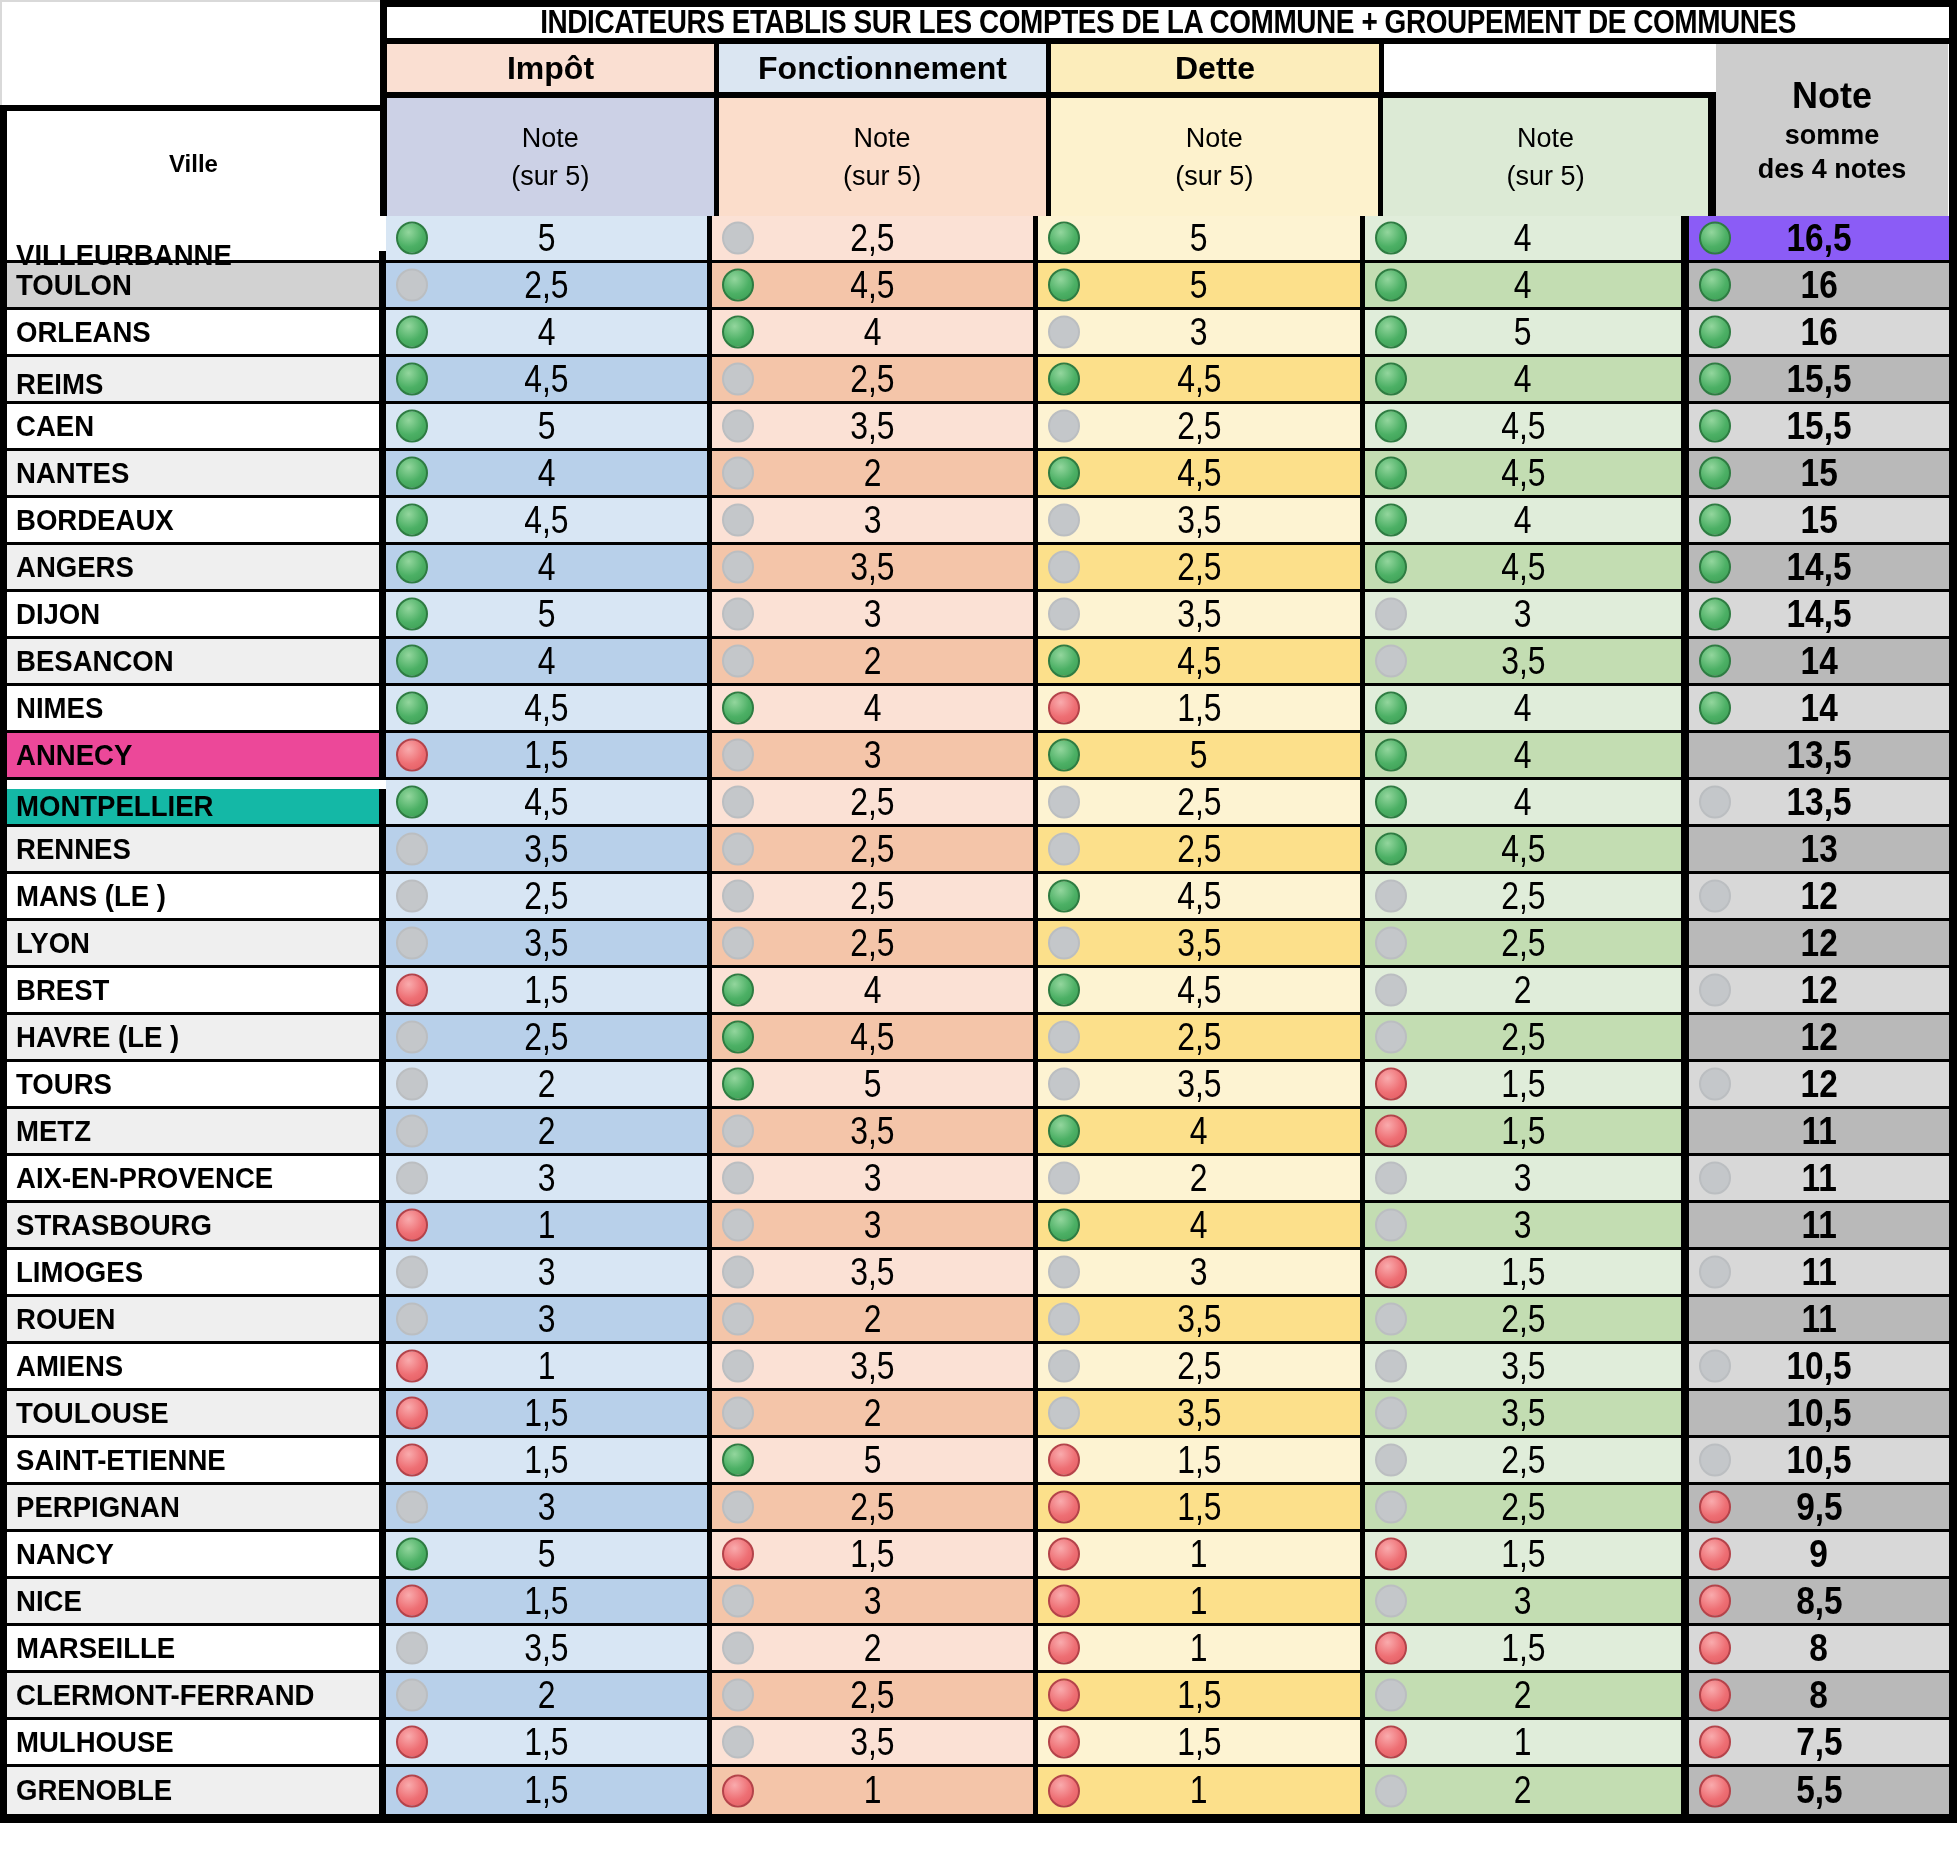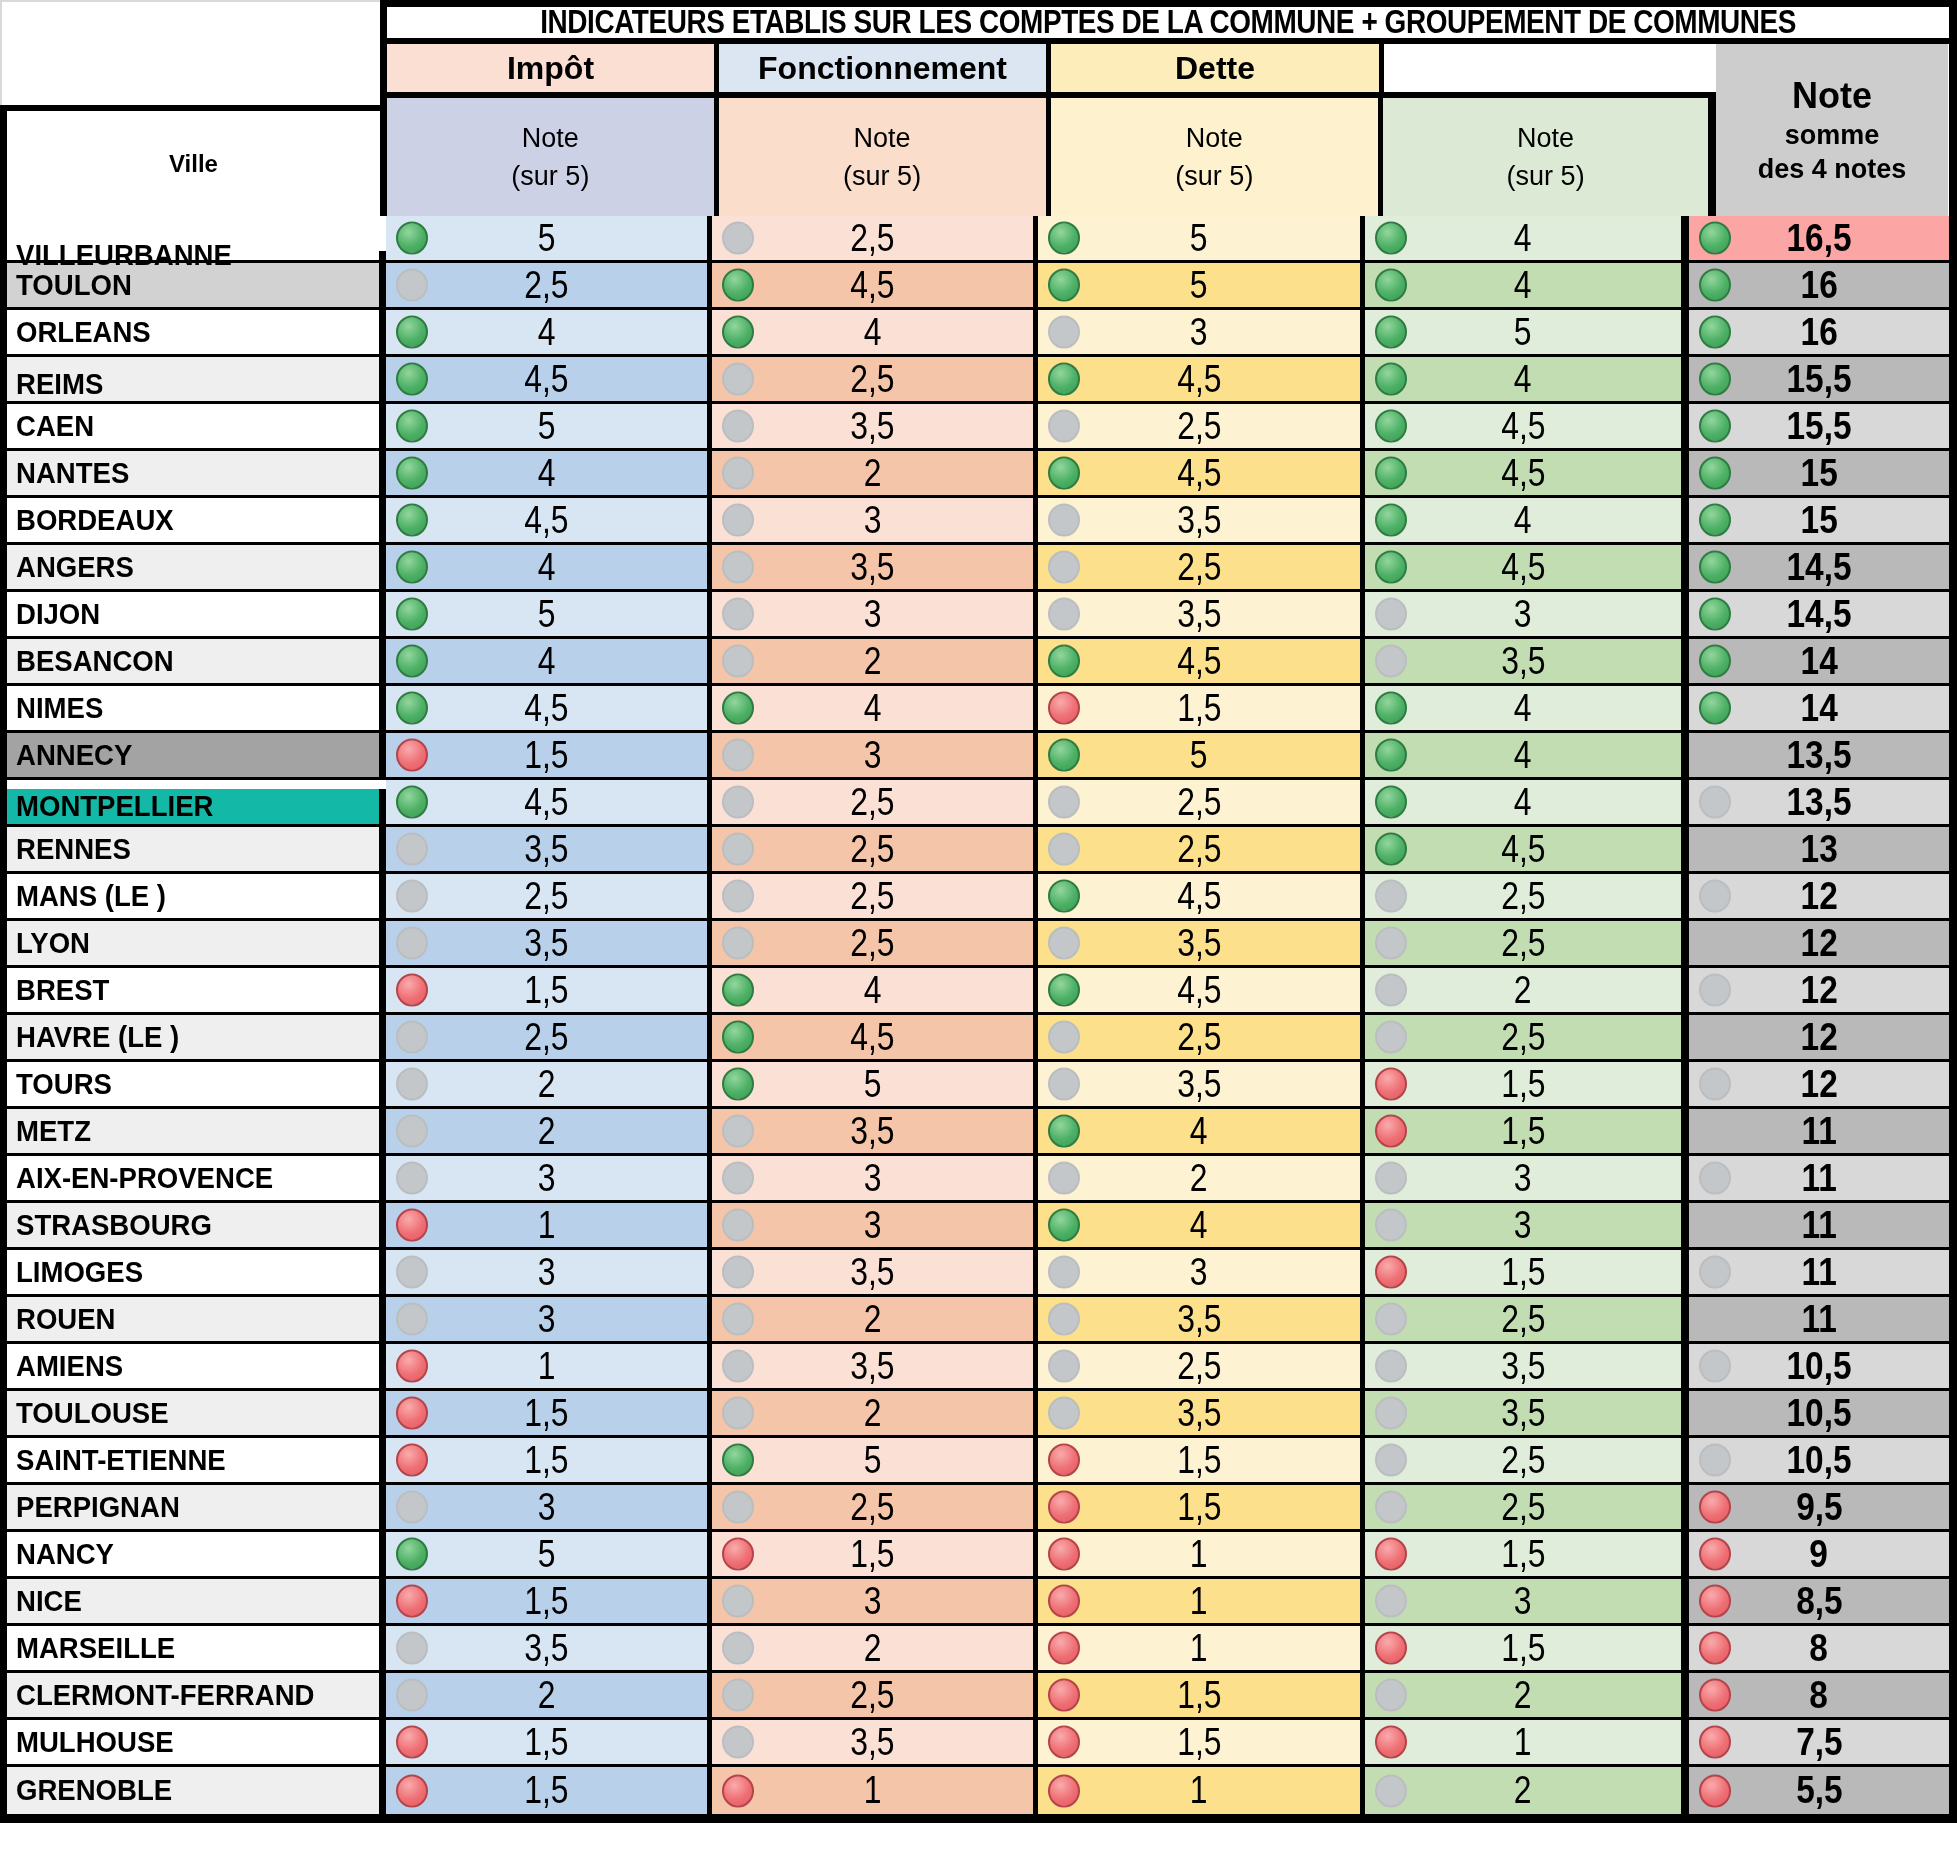--- a/index.html
+++ b/index.html
@@ -121,21 +121,21 @@
             <span class="num">2,5</span>
           </div>
           <div class="cell c-d" style="background: rgb(253, 243, 210);">
             <span class="dot green"></span>
             <span class="num">5</span>
           </div>
           <div class="cell c-v" style="background: rgb(224, 237, 218);">
             <span class="dot green"></span>
             <span class="num">4</span>
           </div>
-          <div class="cell c-n" style="background: #fca5a5;">
+          <div class="cell c-n" style="background: #8b5cf6;">
             <span class="dot green"></span>
             <span class="num">16,5</span>
           </div>
         </div>
         <div class="row">
           <div class="city" style="background: rgb(210, 210, 210);">
             <span class="cname">TOULON</span>
           </div>
           <div class="cell c-f" style="background: rgb(184, 208, 234);">
             <span class="dot gray"></span>
@@ -377,21 +377,21 @@
           <div class="cell c-v" style="background: rgb(224, 237, 218);">
             <span class="dot green"></span>
             <span class="num">4</span>
           </div>
           <div class="cell c-n" style="background: rgb(216, 216, 216);">
             <span class="dot green"></span>
             <span class="num">14</span>
           </div>
         </div>
         <div class="row">
-          <div class="city" style="background: #a3a3a3;">
+          <div class="city" style="background: #ec4899;">
             <span class="cname">ANNECY</span>
           </div>
           <div class="cell c-f" style="background: rgb(184, 208, 234);">
             <span class="dot red"></span>
             <span class="num">1,5</span>
           </div>
           <div class="cell c-i" style="background: rgb(244, 197, 169);">
             <span class="dot gray"></span>
             <span class="num">3</span>
           </div>

